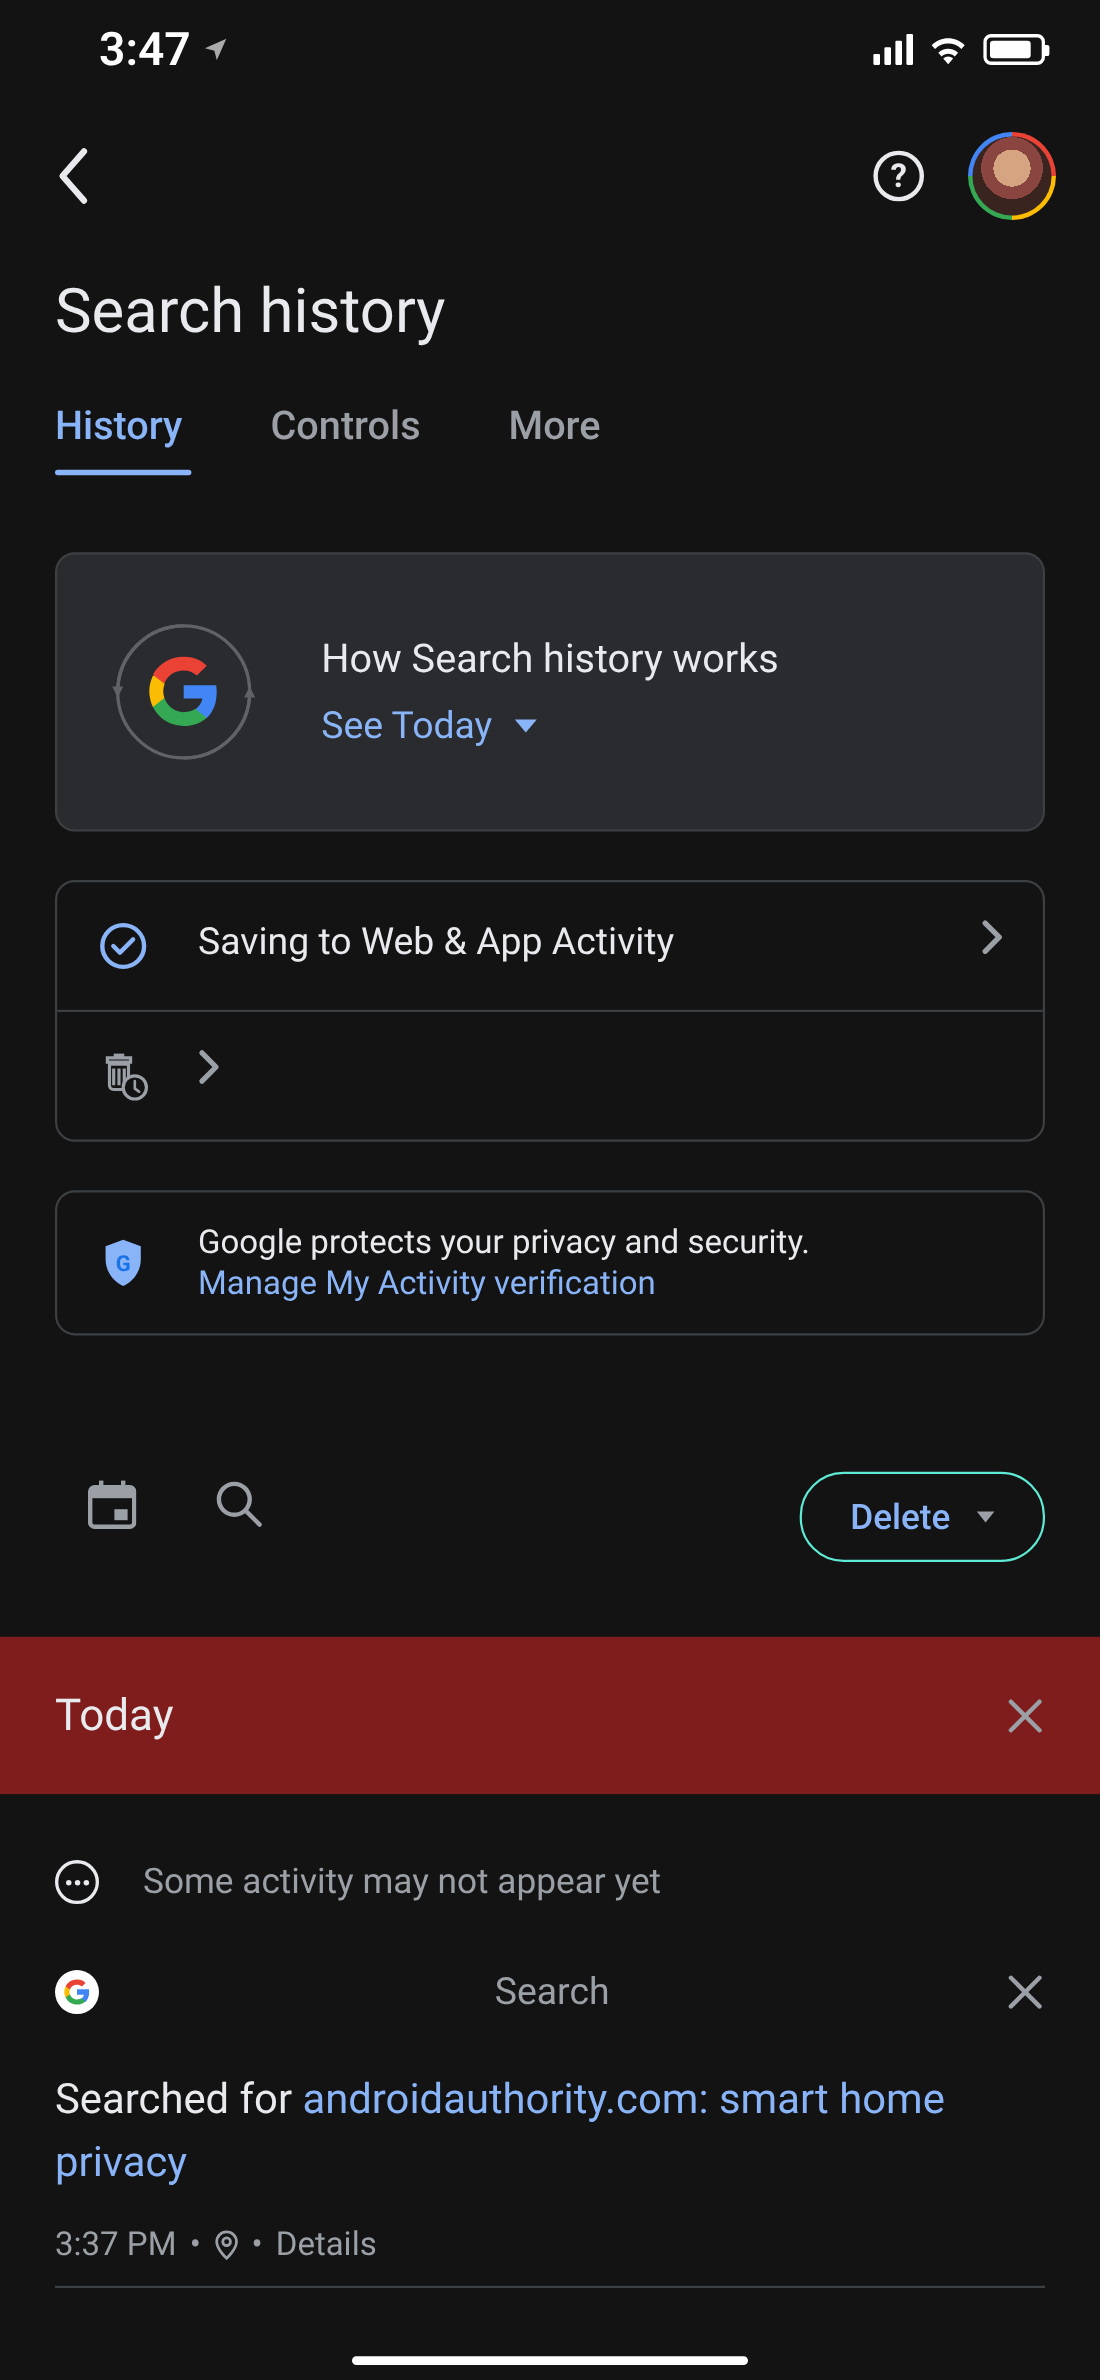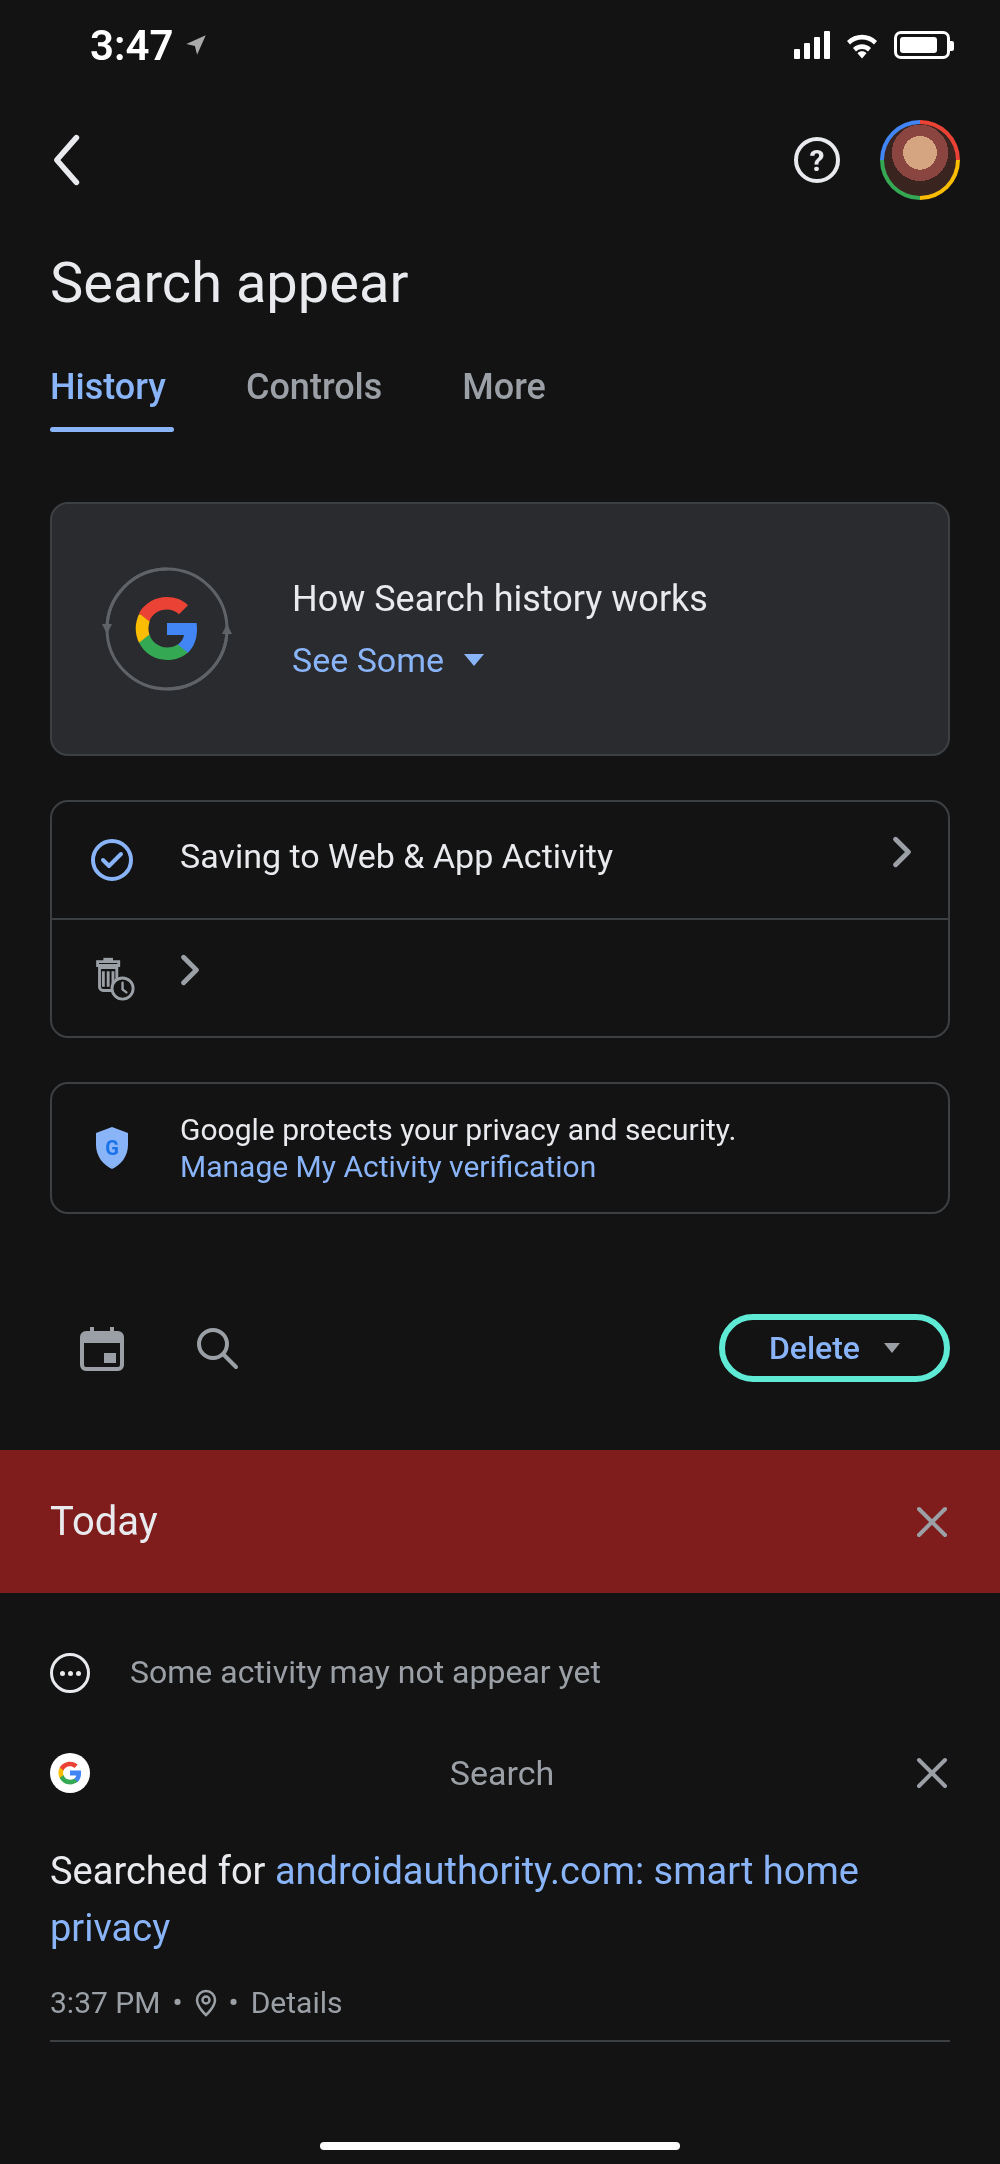--- a/index.html
+++ b/index.html
@@ -248,29 +248,30 @@
     display: flex;
     align-items: center;
     padding: 100px 50px 50px 80px;
     gap: 70px;
   }
   .toolbar-icon {
     color: #9aa0a6;
   }
   .delete-btn {
     margin-left: auto;
-    border: 6px solid #5eead4;
+    border: 2px solid #5eead4;
     border-radius: 40px;
-    padding: 9px 44px;
+    padding: 20px 44px;
     display: flex;
     align-items: center;
     gap: 24px;
     font-size: 32px;
     color: #8ab4f8;
     font-weight: 500;
+    margin-top: 24px;
   }
   .delete-arrow {
     width: 0;
     height: 0;
     border-left: 8px solid transparent;
     border-right: 8px solid transparent;
     border-top: 10px solid #9aa0a6;
   }
   .section-header {
     background: #7f1d1d;
@@ -406,21 +407,21 @@
       <polyline points="18 4 4 20 18 36"></polyline>
     </svg>
   <div class="header-right">
     <div class="help-btn">?</div>
     <div class="avatar">
         <div class="avatar-inner"></div>
       </div>
   </div>
 </div>
 
-<h1 class="page-title">Search appear</h1>
+<h1 class="page-title">Search history</h1>
 
 <div class="tabs">
   <div class="tab active">History</div>
   <div class="tab">Controls</div>
   <div class="tab">More</div>
 </div>
 
 <div class="content">
 
   <div class="faq-card card">
@@ -433,21 +434,21 @@
 
         <path d="M105 75c0-2-.2-4-.5-6H75v12h17c-.7 4-3 7.4-6.3 9.7v8h10.2c6-5.5 9.1-13.6 9.1-23.7z" fill="#4285F4"></path>
         <path d="M75 106c8.5 0 15.6-2.8 20.8-7.6l-10.2-8c-2.8 1.9-6.4 3-10.6 3-8.2 0-15.1-5.5-17.6-13H47v8.2C52.1 99.4 62.8 106 75 106z" fill="#34A853"></path>
         <path d="M57.4 80.5c-.6-1.9-1-3.9-1-6s.4-4.1 1-6v-8.2H47C44.9 64.6 43.7 69.6 43.7 74.5s1.2 10 3.3 14.2l10.4-8.2z" fill="#FBBC04"></path>
         <path d="M75 55.5c4.6 0 8.8 1.6 12 4.7l9-9C90.6 45.8 83.5 43 75 43c-12.2 0-22.9 6.6-28 16.3l10.4 8.2c2.5-7.5 9.4-12 17.6-12z" fill="#EA4335"></path>
       </svg>
     </div>
     <div class="faq-text">
       <div class="faq-title">How Search history works</div>
       <div class="faq-link">
-        <span>See Some</span>
+        <span>See Today</span>
         <span class="dropdown-arrow"></span>
       </div>
     </div>
   </div>
 
   <div class="settings-card card">
     <div class="settings-row">
       <div class="settings-icon">
         <svg width="44" height="44" viewBox="0 0 44 44">
             <circle cx="22" cy="22" r="19" fill="none" stroke="#8ab4f8" stroke-width="4"></circle>

